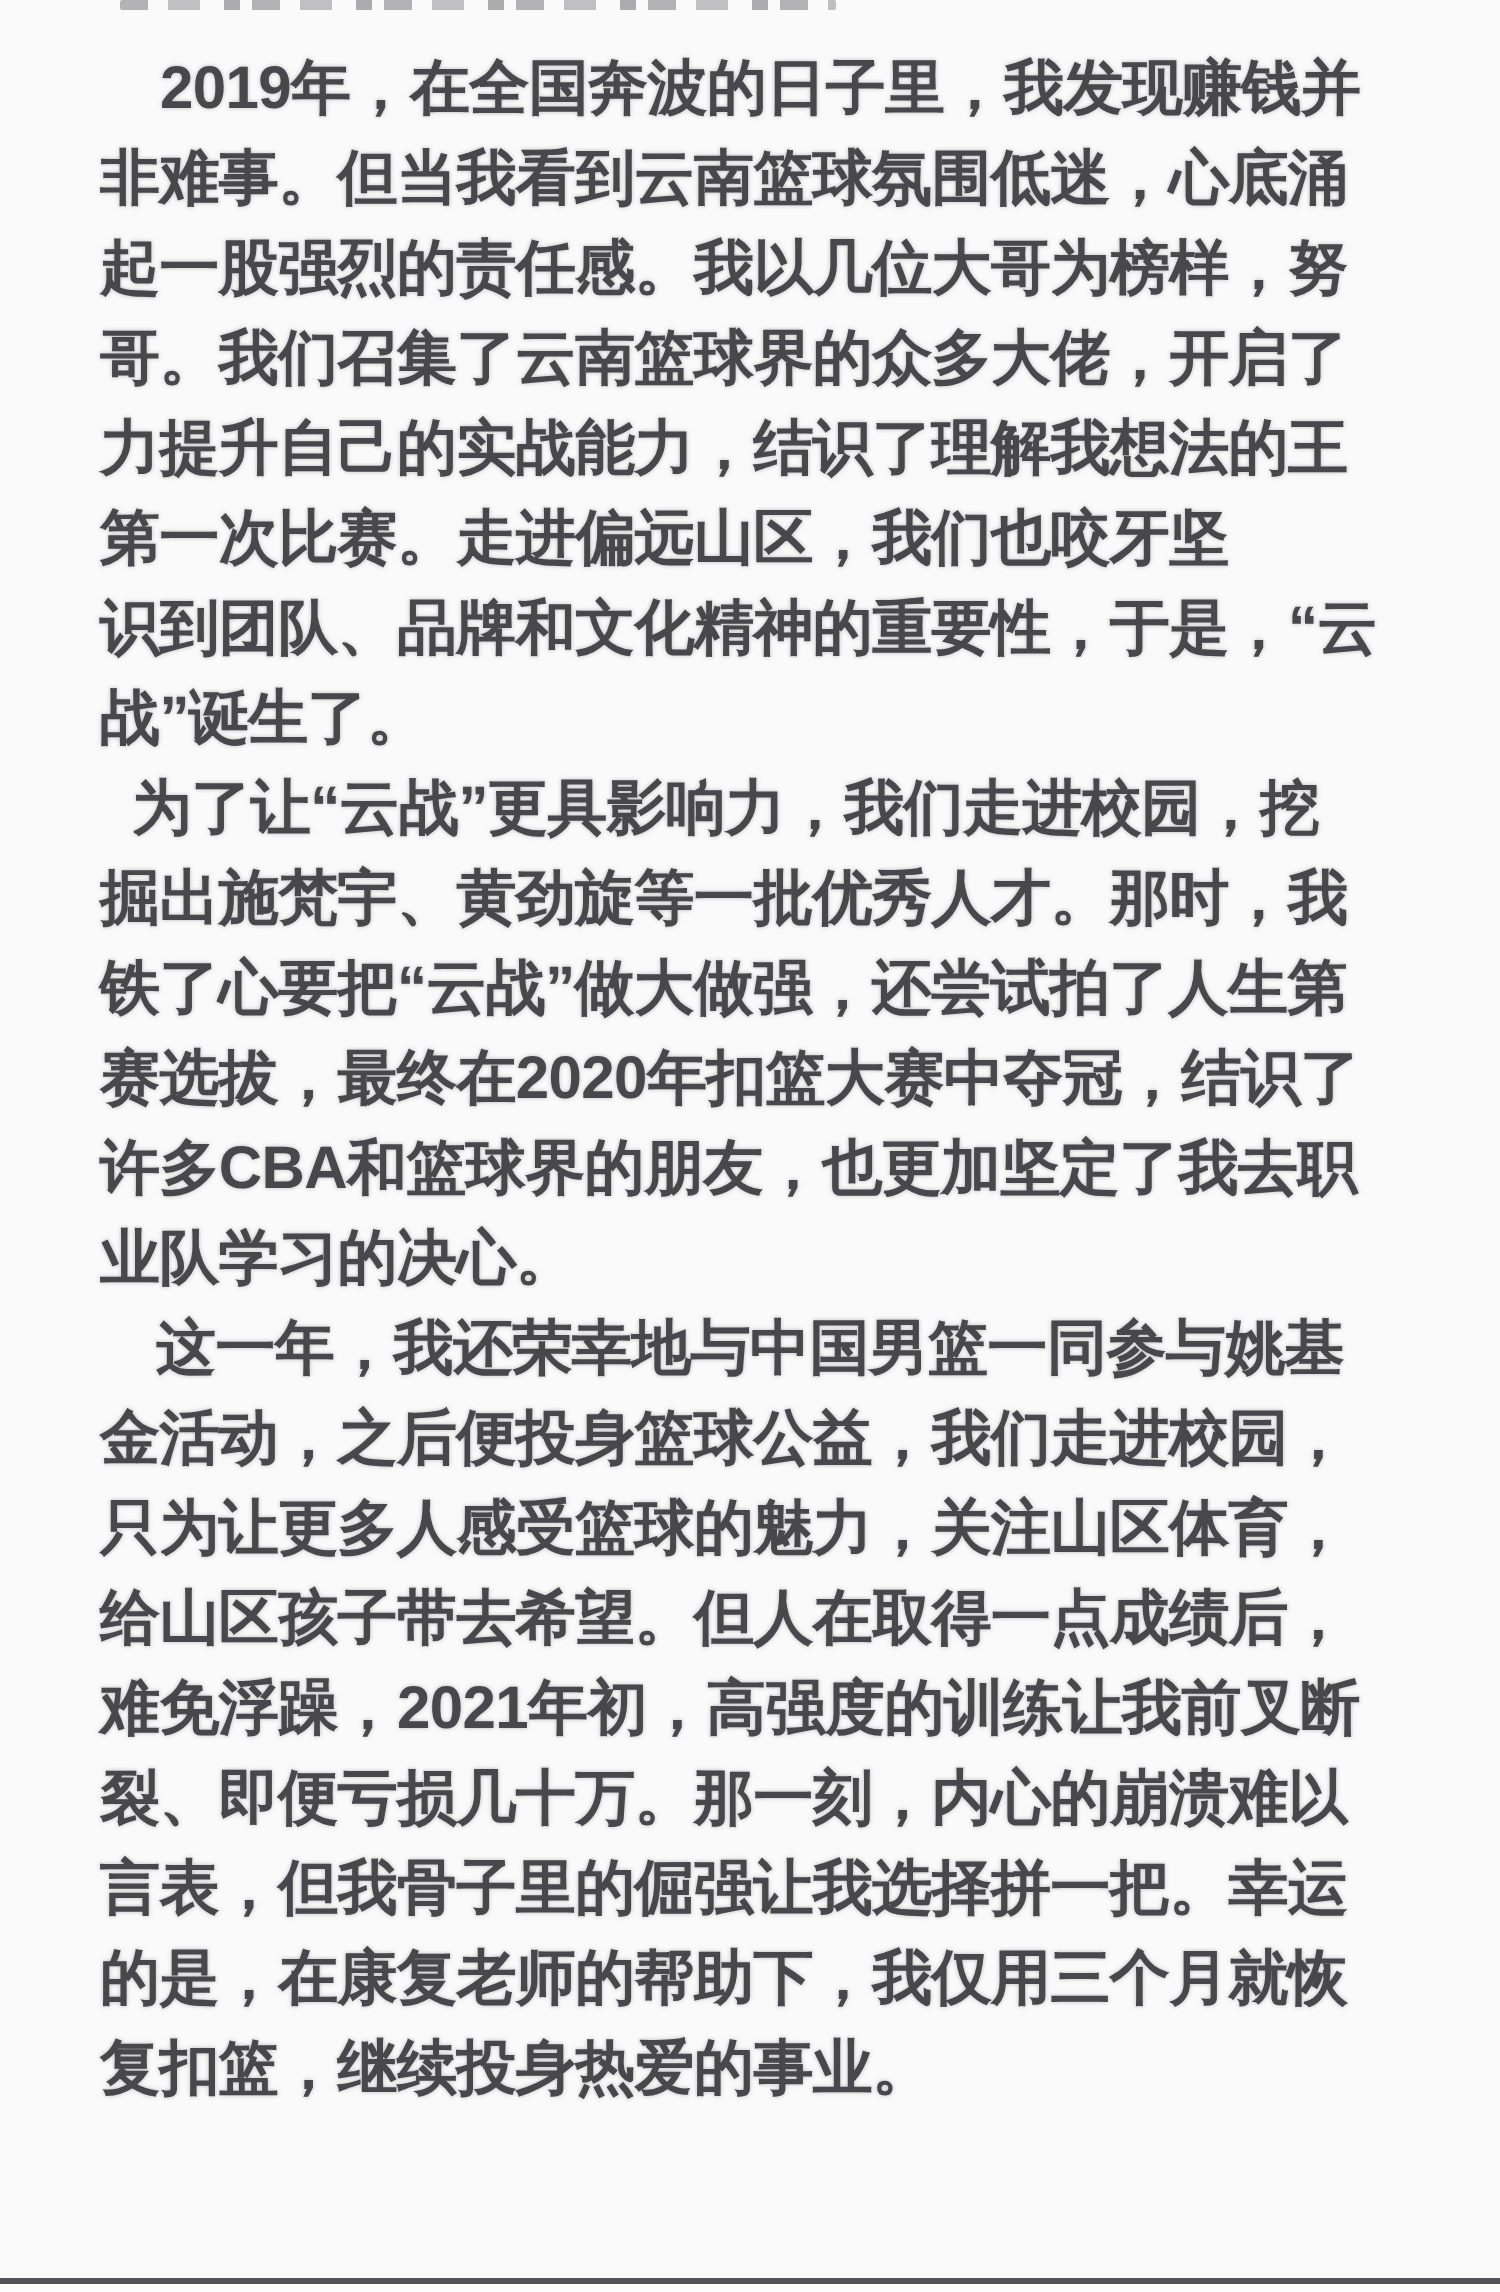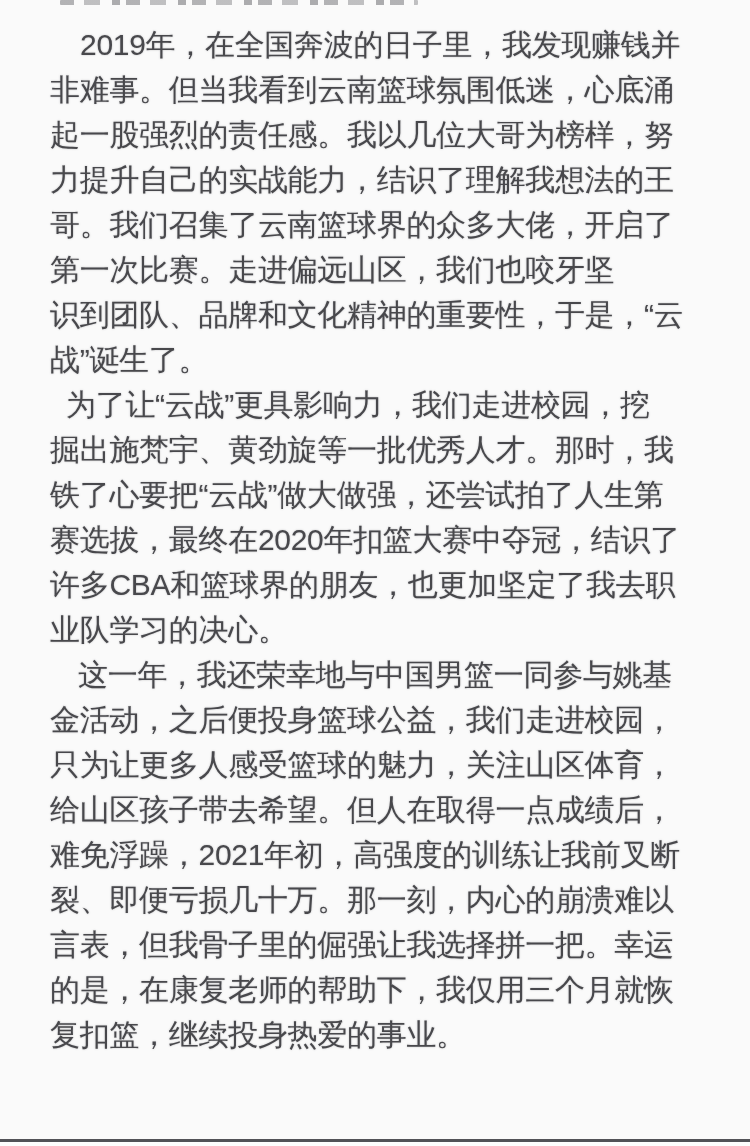--- a/index.html
+++ b/index.html
@@ -34,21 +34,21 @@
     border-radius: 1px;
   }
 
   .article {
     position: absolute;
     top: 22px;
     left: 50px;
     width: 660px;
     color: #48484c;
     font-size: 30px;
-    font-weight: 400;
+    font-weight: 700;
     text-shadow: 0 0 2px rgba(72, 72, 76, 0.35);
   }
 
   .para {
     margin: 0;
     padding: 0;
   }
 
   .line {
     height: 45px;
@@ -84,22 +84,22 @@
 <body>
 
 <div class="clipped-remnant"></div>
 
 <div class="article">
 
   <div class="para">
     <div class="line indent-full">2019年，在全国奔波的日子里，我发现赚钱并</div>
     <div class="line">非难事。但当我看到云南篮球氛围低迷，心底涌</div>
     <div class="line">起一股强烈的责任感。我以几位大哥为榜样，努</div>
+    <div class="line">哥。我们召集了云南篮球界的众多大佬，开启了</div>
     <div class="line">力提升自己的实战能力，结识了理解我想法的王</div>
-    <div class="line">哥。我们召集了云南篮球界的众多大佬，开启了</div>
     <div class="line">第一次比赛。走进偏远山区，我们也咬牙坚</div>
     <div class="line">识到团队、品牌和文化精神的重要性，于是，“云</div>
     <div class="line">战”诞生了。</div>
   </div>
 
   <div class="para">
     <div class="line indent-half">为了让“云战”更具影响力，我们走进校园，挖</div>
     <div class="line">掘出施梵宇、黄劲旋等一批优秀人才。那时，我</div>
     <div class="line">铁了心要把“云战”做大做强，还尝试拍了人生第</div>
     <div class="line">赛选拔，最终在2020年扣篮大赛中夺冠，结识了</div>

